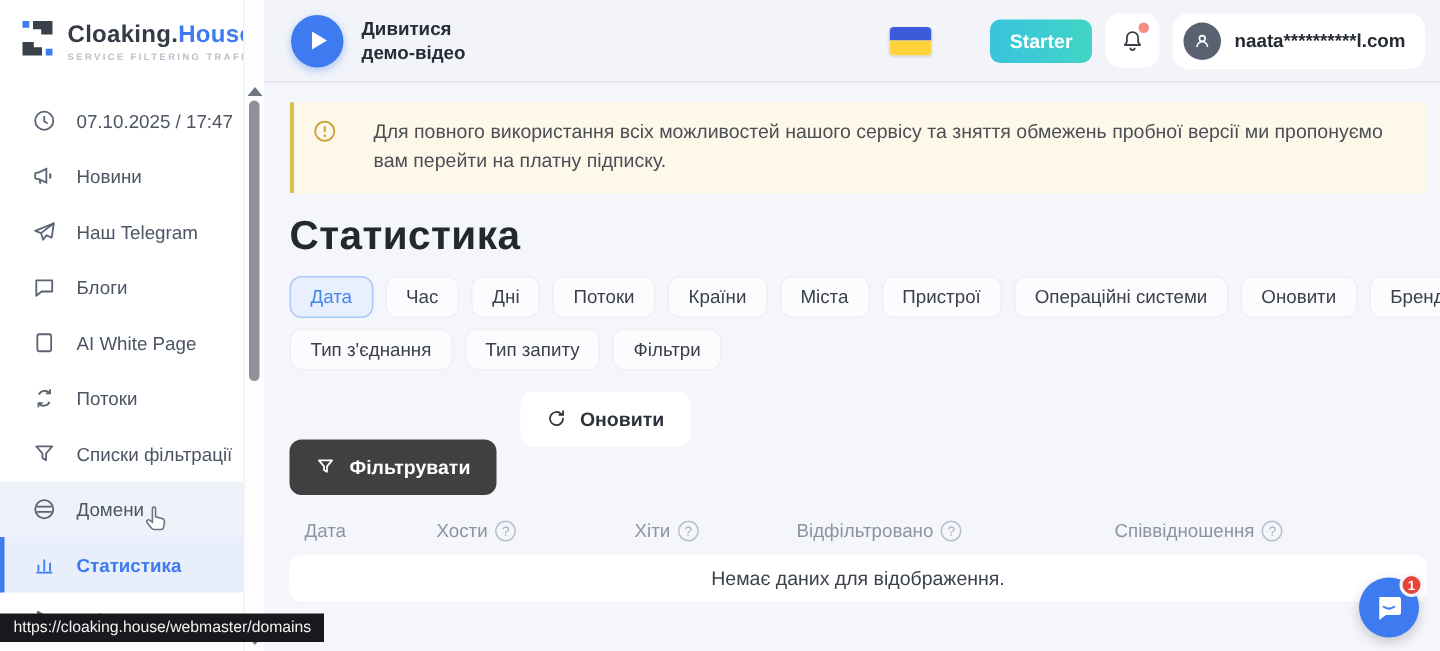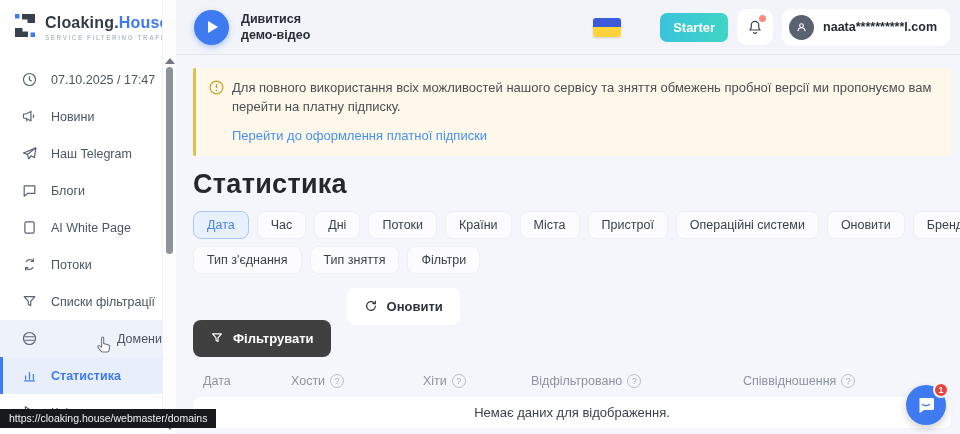--- a/index.html
+++ b/index.html
@@ -9,21 +9,21 @@
 
   
   .sidebar { width:162px; background:#ffffff; flex:0 0 162px; }
   .logo { display:flex; align-items:center; gap:8px; padding:12px 10px 10px 13px; cursor:pointer; }
   .logo-text .brand { font-size:16px; font-weight:700; letter-spacing:.2px; color:#343b47; }
   .logo-text .brand .accent { color:#3f7bf0; }
   .logo-text .sub { font-size:6.3px; letter-spacing:1.6px; color:#b9bfc9; font-weight:700; margin-top:2px; white-space:nowrap; }
   nav { margin-top:8px; }
   .nav-item { height:37px; display:flex; align-items:center; gap:13px; padding-left:21px; font-size:12.5px; color:#4c5563; cursor:pointer; position:relative; }
   .nav-item svg { width:17px; height:17px; flex:0 0 17px; stroke:#5a6373; }
-  .nav-item.hovered { background:#eef2f9;justify-content:space-between; }
+  .nav-item.hovered { background:#eef2f9; }
   .nav-item.active { background:#e8effb; color:#3f7bf0; font-weight:700; border-left:3px solid #3f7bf0; padding-left:18px; }
   .nav-item.active svg { stroke:#3f7bf0; }
   .hand-cursor { position:absolute; left:95px; top:16px; }
 
   
   .scrollcol { width:14px; flex:0 0 14px; background:#fdfdfe; border-left:1px solid #f0f1f5; position:relative; }
   .scroll-arrow { position:absolute; left:2px; width:0; height:0; border-left:5px solid transparent; border-right:5px solid transparent; cursor:pointer; }
   .scroll-arrow.up { top:58px; border-bottom:6px solid #6f7681; }
   .scroll-arrow.down { top:424px; border-top:6px solid #6f7681; }
   .scroll-thumb { position:absolute; left:3px; top:67px; width:7px; height:187px; background:#8d929b; border-radius:4px; cursor:pointer; }
@@ -42,21 +42,21 @@
   .bell-box { width:36px; height:36px; background:#fff; border-radius:10px; display:flex; align-items:center; justify-content:center; position:relative; cursor:pointer; }
   .bell-box svg { width:18px; height:18px; stroke:#3a414c; }
   .bell-dot { position:absolute; top:6px; right:7px; width:7px; height:7px; border-radius:50%; background:#f98a80; }
   .user-chip { background:#fff; border-radius:10px; height:37px; display:flex; align-items:center; gap:9px; padding:0 13px 0 7px; cursor:pointer; }
   .avatar { width:25px; height:25px; border-radius:50%; background:#5a6170; display:flex; align-items:center; justify-content:center; }
   .avatar svg { width:13px; height:13px; stroke:#fff; }
   .user-email { font-size:12.5px; font-weight:700; color:#262b33; }
 
   
   .content { padding:13px 9px 0 17px; flex:1; }
-  .banner { background:#fdf8e9; border-left:3px solid #ddc050; border-radius:2px; padding:11px 14px 12px 13px; display:flex; gap:8px; }
+  .banner { background:#fdf8e9; border-left:3px solid #ddc050; border-radius:2px; padding:11px 14px 12px 13px; display:flex; gap:25px; }
   .banner svg { width:15px; height:15px; flex:0 0 15px; margin-top:1px; }
   .banner-text { font-size:13px; color:#4b4e55; line-height:1.45; max-width:720px; }
   .banner-link { display:inline-block; margin-top:11px; font-size:13px; color:#4691f0; cursor:pointer; }
   .page-title { font-size:27px; font-weight:800; color:#23282f; margin:13px 0 11px; letter-spacing:.3px; }
   .tabs-row { display:flex; gap:8px; margin-bottom:7px; }
   .tab { background:#fcfcfe; border:1px solid #eef0f4; border-radius:8px; padding:6px 13px; font-size:12.5px; color:#3a414c; cursor:pointer; white-space:nowrap; }
   .tab.active { background:#e9f0fd; border-color:#aac8f6; color:#4583ef; }
   .actions { display:flex; gap:16px; margin-top:14px; }
   .btn { border:none; border-radius:8px; font-size:13px; font-weight:700; display:flex; align-items:center; gap:9px; padding:0 17px; height:37px; cursor:pointer; font-family:inherit; }
   .btn-filter { background:#404040; color:#fff;margin-top:32px; }
@@ -212,42 +212,41 @@
 
     <div class="content">
       <div class="banner">
         <svg viewBox="0 0 16 16" fill="none">
             <circle cx="8" cy="8" r="6.8" stroke="#c8a22c" stroke-width="1.3"></circle>
             <path d="M8 4.4v4.2" stroke="#c8a22c" stroke-width="1.4"></path>
             <circle cx="8" cy="11.2" r="0.9" fill="#c8a22c"></circle>
           </svg>
         <div>
           <div class="banner-text">Для повного використання всіх можливостей нашого сервісу та зняття обмежень пробної версії ми пропонуємо вам перейти на платну підписку.</div>
-          <span class="banner-link">Перейти до оформлення платної підписки</span>
         </div>
       </div>
 
       <h1 class="page-title">Статистика</h1>
 
       <div class="tabs-row">
         <span class="tab active">Дата</span>
         <span class="tab">Час</span>
         <span class="tab">Дні</span>
         <span class="tab">Потоки</span>
         <span class="tab">Країни</span>
         <span class="tab">Міста</span>
         <span class="tab">Пристрої</span>
         <span class="tab">Операційні системи</span>
         <span class="tab">Оновити</span>
         <span class="tab">Бренди</span>
 
       </div>
       <div class="tabs-row">
         <span class="tab">Тип з'єднання</span>
-        <span class="tab">Тип зняття</span>
+        <span class="tab">Тип запиту</span>
         <span class="tab">Фільтри</span>
       </div>
 
       <div class="actions">
         <button class="btn btn-filter">
           <svg viewBox="0 0 24 24" fill="none" stroke="#fff" stroke-width="2" stroke-linejoin="round">
               <path d="M4.5 5h15l-5.8 6.8V18l-3.4-2v-4.2z"></path>
             </svg>
           <span>Фільтрувати</span>
         </button>

